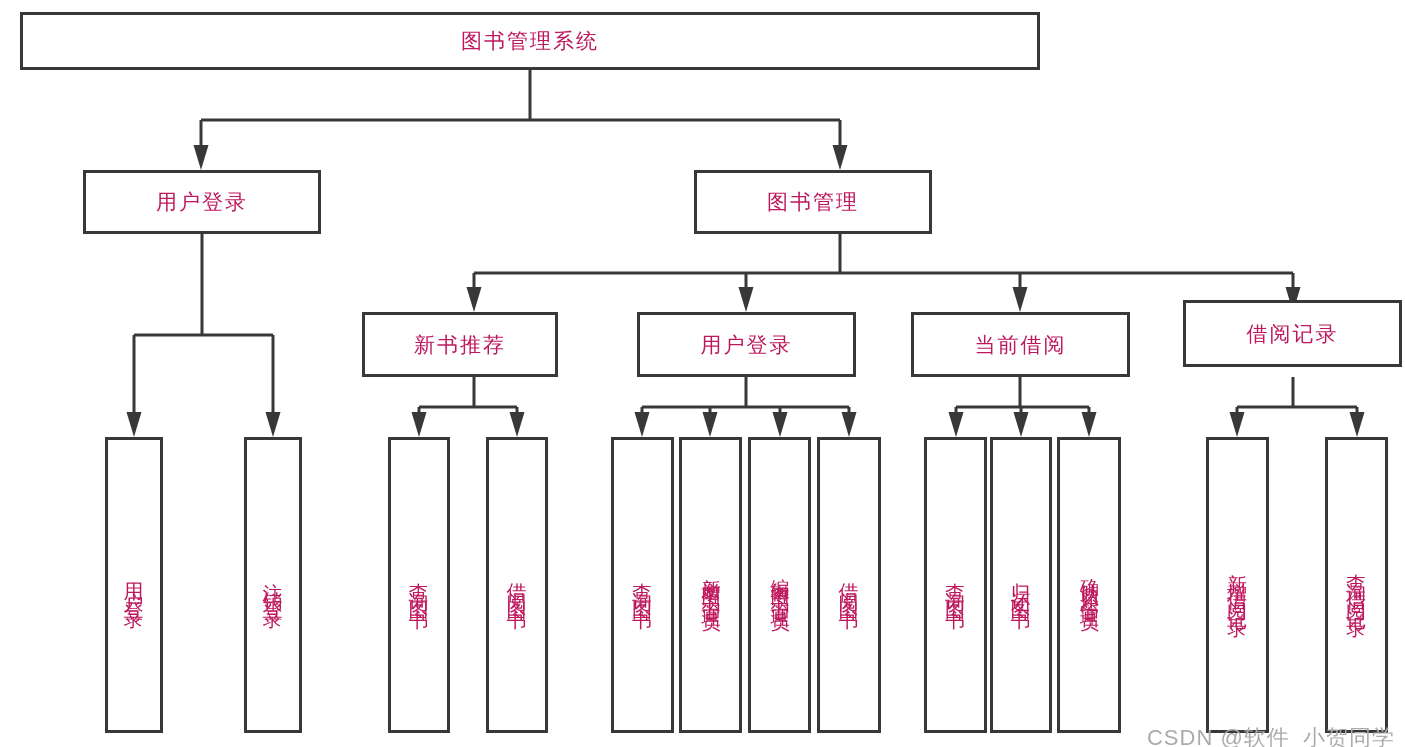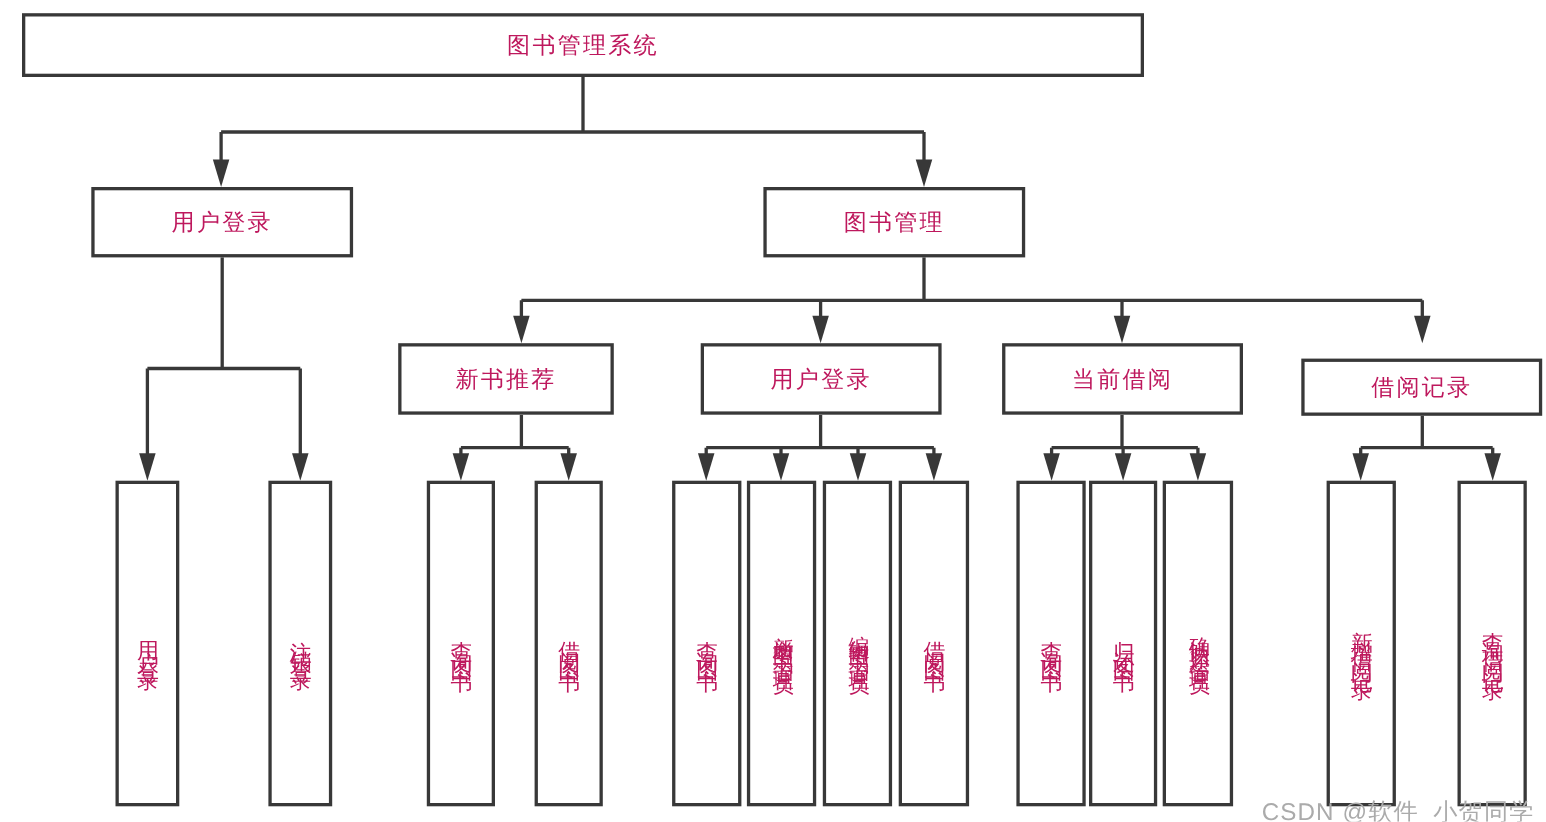--- a/index.html
+++ b/index.html
@@ -105,21 +105,21 @@
   </svg>
 
   <div class="box h" style="left:20px; top:12px; width:1020px; height:58px;">图书管理系统</div>
 
   <div class="box h" style="left:83px; top:170px; width:238px; height:64px;">用户登录</div>
   <div class="box h" style="left:694px; top:170px; width:238px; height:64px;">图书管理</div>
 
   <div class="box h" style="left:362px; top:312px; width:196px; height:65px;">新书推荐</div>
   <div class="box h" style="left:637px; top:312px; width:219px; height:65px;">用户登录</div>
   <div class="box h" style="left:911px; top:312px; width:219px; height:65px;">当前借阅</div>
-  <div class="box h" style="left:1183px; top:326px; width:219px; height:52px;">借阅记录</div>
+  <div class="box h" style="left:1183px; top:300px; width:219px; height:67px;">借阅记录</div>
 
   <div class="box leaf" style="left:105px; width:58px;">用户登录</div>
   <div class="box leaf" style="left:244px; width:58px;">注销登录</div>
 
   <div class="box leaf" style="left:388px; width:62px;">查询图书</div>
   <div class="box leaf" style="left:486px; width:62px;">借阅图书</div>
 
   <div class="box leaf" style="left:611px; width:63px;">查询图书</div>
   <div class="box leaf tight" style="left:679px; width:63px;">新增图书（管理员）</div>
   <div class="box leaf tight" style="left:748px; width:63px;">编辑图书（管理员）</div>

